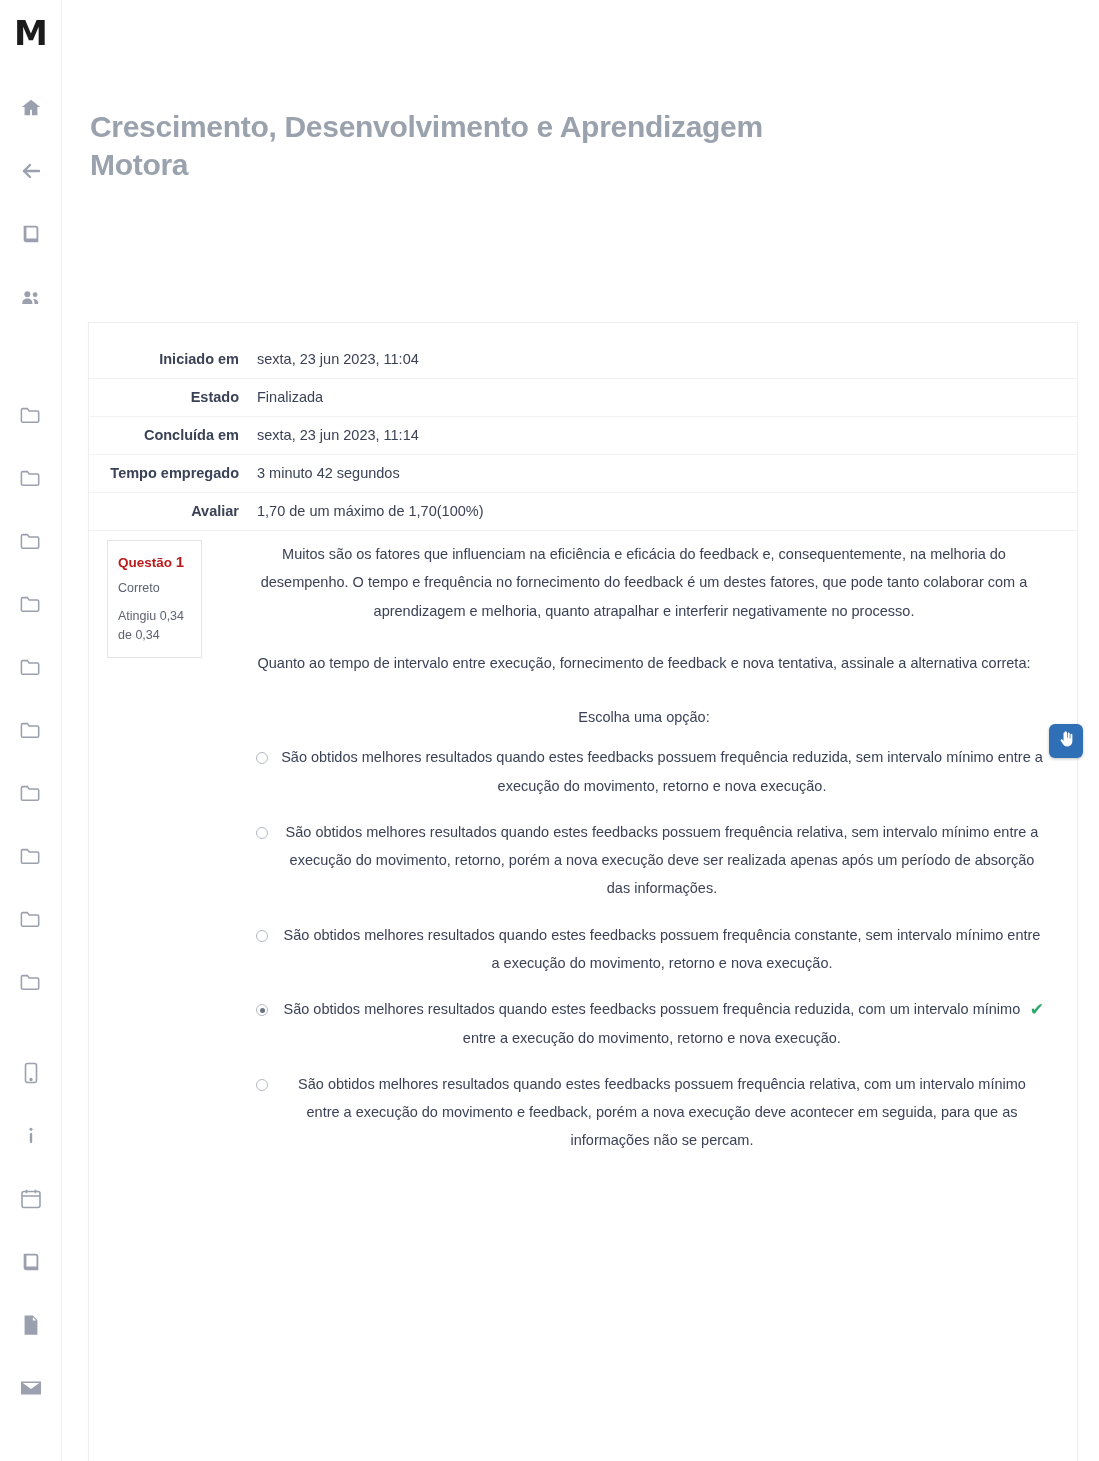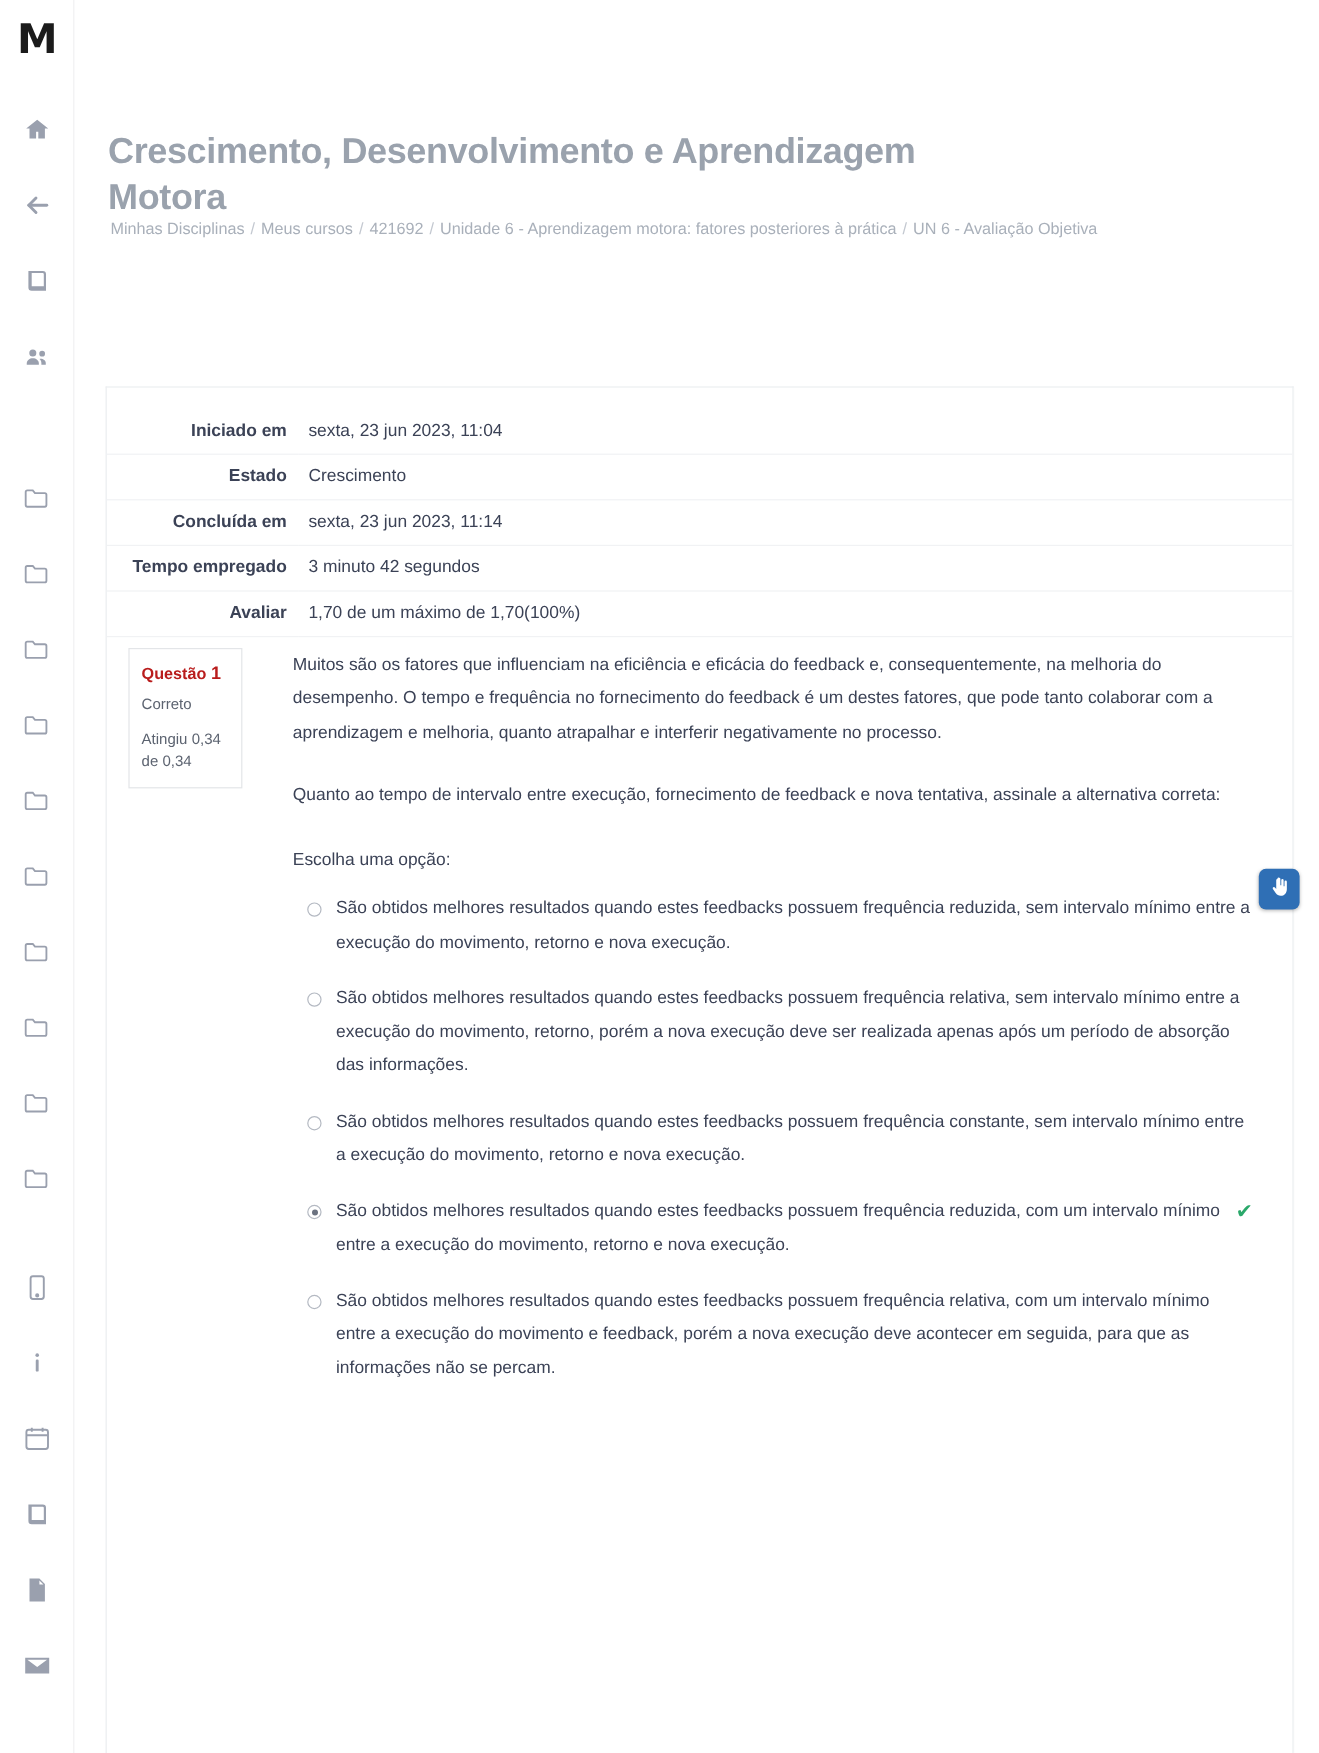--- a/index.html
+++ b/index.html
@@ -135,20 +135,21 @@
   .qinfo .qnum b { font-size: 15px; }
   .qinfo .state { margin-top: 5px; font-size: 12.5px; }
   .qinfo .marks { margin-top: 9px; font-size: 12.5px; line-height: 1.5; }
 
   .qbody {
     margin-left: 42px;
     width: 800px;
     font-size: 14.5px;
     color: #3b4256;
     line-height: 1.95;
+    text-align: center;
   }
   .qbody p { margin: 0 0 24px 0; }
   .qbody p.second { margin-bottom: 26px; }
   .prompt { margin: 0 0 12px 0; }
 
   .answers { margin: 0; padding: 0; list-style: none; }
   .answer {
     display: flex;
     align-items: flex-start;
     margin-bottom: 18px;
@@ -359,35 +360,32 @@
           <path d="M1 2.5h20v13H1v-13zm1.8 1.6 8.2 6 8.2-6H2.8z"></path>
         </svg>
       </span>
   </div>
 </div>
 
 <div class="content">
 
   <h1 class="page-title">Crescimento, Desenvolvimento e Aprendizagem Motora</h1>
 
-  <nav class="breadcrumb">
-    <a href="#">Minhas Disciplinas</a><span class="sep">/</span><a href="#">Meus cursos</a><span class="sep">/</span><a href="#">421692</a><span class="sep">/</span><a href="#">Unidade 6 - Aprendizagem motora: fatores posteriores à prática</a><span class="sep">/</span><a href="#">UN 6 - Avaliação Objetiva</a>
-  </nav>
 
   <div class="card">
 
     <table class="summary">
       <tbody>
         <tr>
           <th>Iniciado em</th>
           <td>sexta, 23 jun 2023, 11:04</td>
         </tr>
         <tr>
           <th>Estado</th>
-          <td>Crescimento</td>
+          <td>Finalizada</td>
         </tr>
         <tr>
           <th>Concluída em</th>
           <td>sexta, 23 jun 2023, 11:14</td>
         </tr>
         <tr>
           <th>Tempo empregado</th>
           <td>3 minuto 42 segundos</td>
         </tr>
         <tr>

